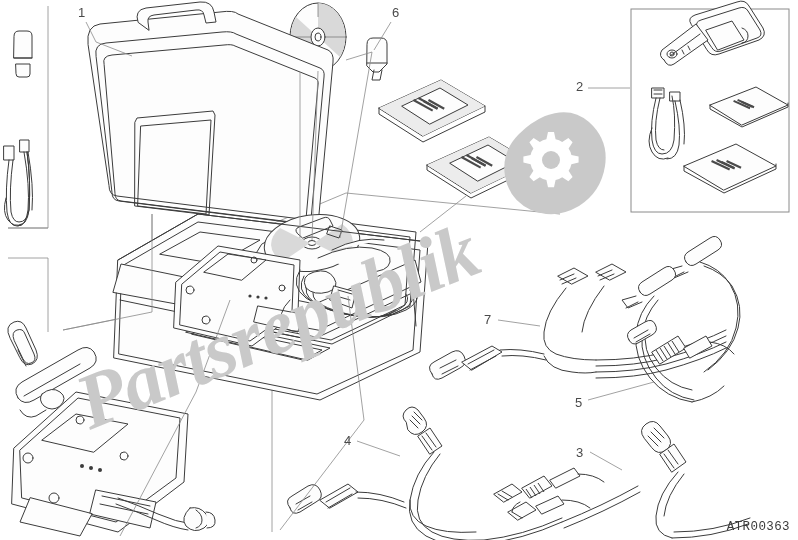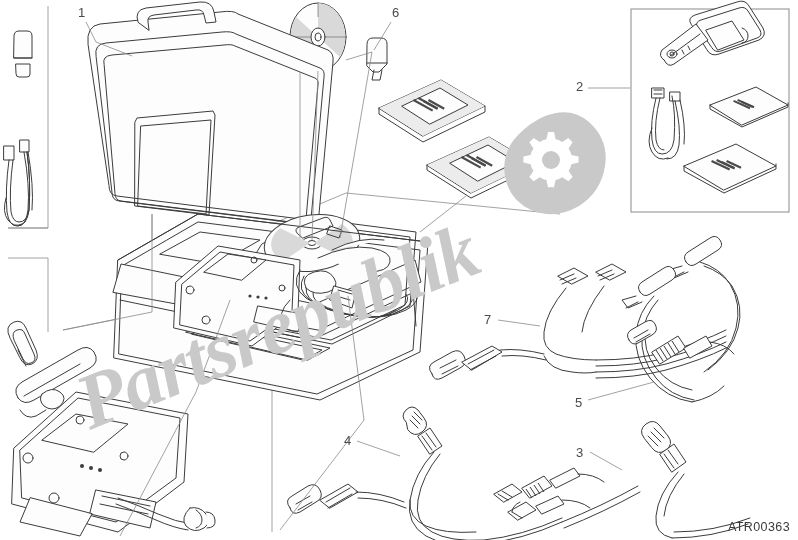--- a/index.html
+++ b/index.html
@@ -9,21 +9,21 @@
   }
   #stage{position:absolute;left:0;top:0;width:798px;height:540px;background:#fff;}
   svg.layer{position:absolute;left:0;top:0;width:798px;height:540px;}
   .callout-num{
     position:absolute;font-family:"Liberation Sans",sans-serif;
     font-size:13px;color:#4a4a4a;line-height:1;
     user-select:none;
   }
   #partcode{
     position:absolute;right:8px;bottom:6px;
-    font-family:Liberation Sans, sans-serif;
+    font-family:Liberation Mono, monospace;
     font-size:12.5px;color:#3b3b3b;letter-spacing:.4px;
   }
 </style>
 </head>
 <body>
 
 <div id="stage">
 
   <svg class="layer" viewBox="0 0 798 540">
     <defs>

